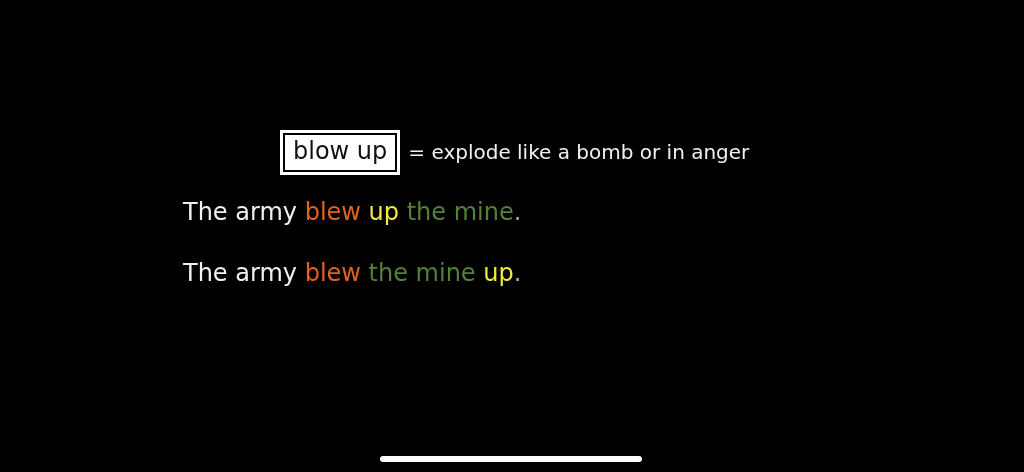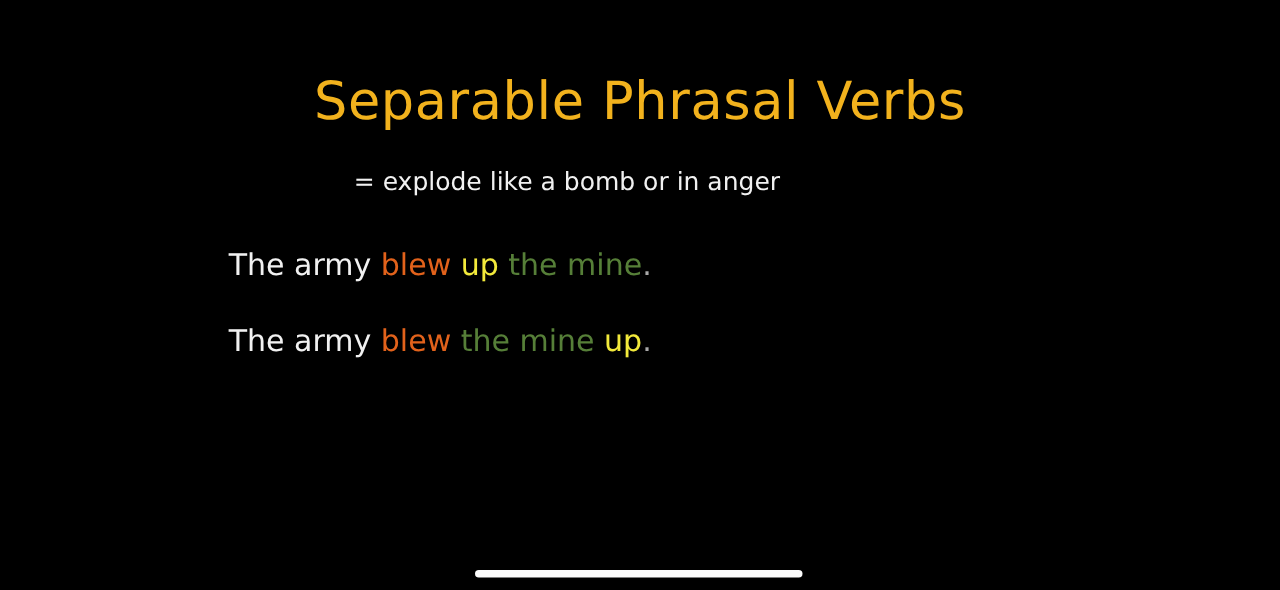--- a/index.html
+++ b/index.html
@@ -68,23 +68,23 @@
     height: 6px;
     border-radius: 3px;
     background: var(--home-indicator, #FCFCFC);
   }
 </style>
 </head>
 <body>
 
 <div class="screen">
 
-  <h1 class="title">Separable Phrasal Verbs</h1>
 
   <div class="definition-row">
+    <span class="term-box">blow up</span>
     <span class="def-text"><span>=</span> <span>explode like a bomb or in anger</span></span>
   </div>
 
   <p class="example example-1"><span style="color: rgb(241, 241, 241);">The army </span><span style="color: rgb(226, 98, 27);">blew </span><span style="color: rgb(242, 233, 59);">up </span><span style="color: rgb(86, 127, 56);">the mine</span><span style="color: rgb(169, 169, 169);">.</span></p>
 
   <p class="example example-2"><span style="color: rgb(241, 241, 241);">The army </span><span style="color: rgb(226, 98, 27);">blew </span><span style="color: rgb(86, 127, 56);">the mine </span><span style="color: rgb(242, 233, 59);">up</span><span style="color: rgb(169, 169, 169);">.</span></p>
 
   <div class="home-indicator"></div>
 
 </div>

